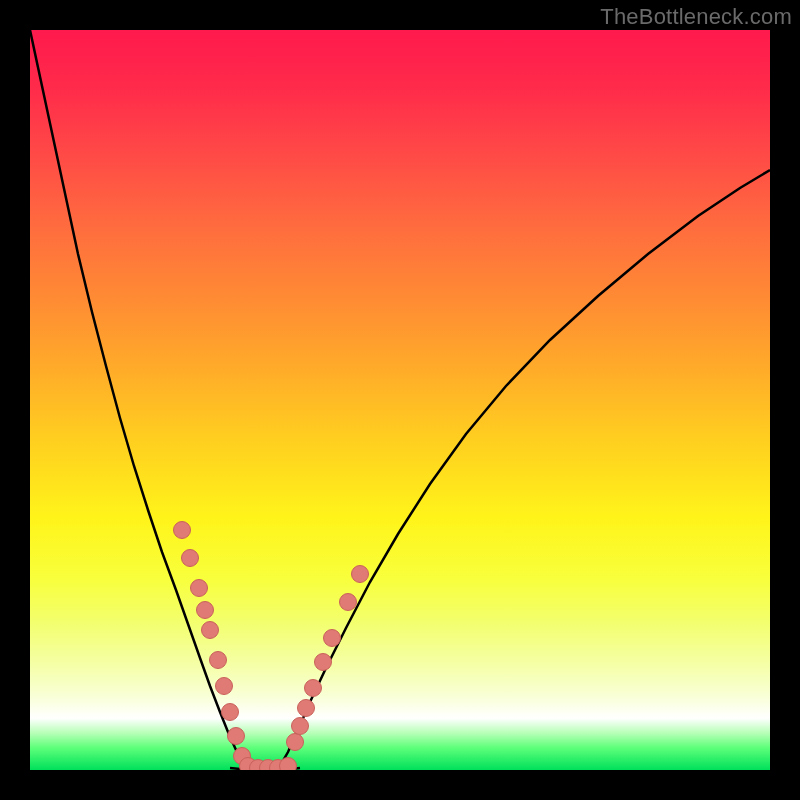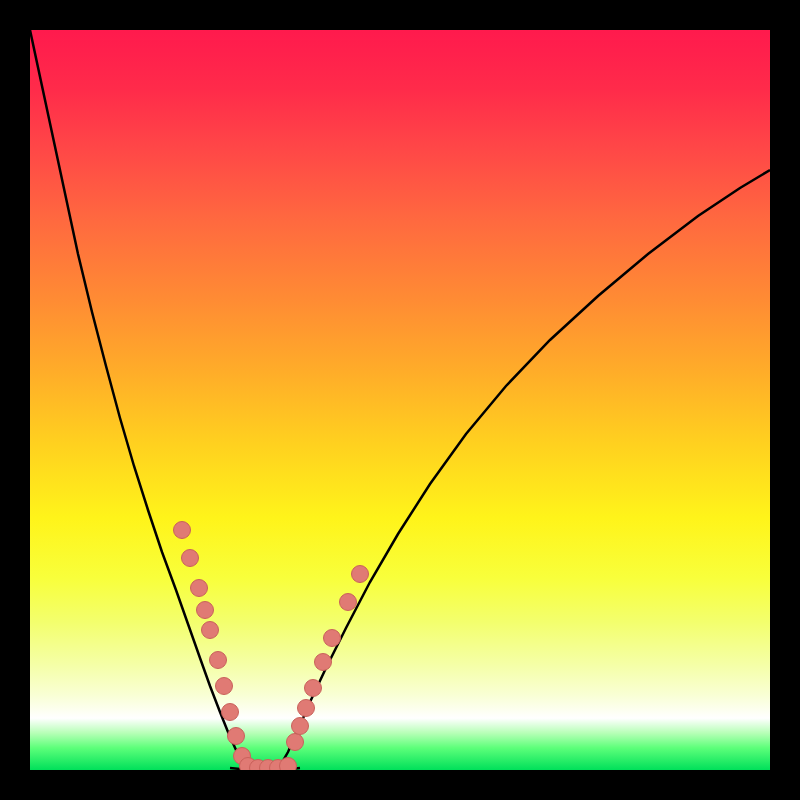--- a/index.html
+++ b/index.html
@@ -93,13 +93,14 @@
           <circle cx="318" cy="572" r="8.5" fill="#e07a74" stroke="#c9615b" stroke-width="1"></circle>
           <circle cx="330" cy="544" r="8.5" fill="#e07a74" stroke="#c9615b" stroke-width="1"></circle>
           <circle cx="218" cy="736" r="8.5" fill="#e07a74" stroke="#c9615b" stroke-width="1"></circle>
           <circle cx="228" cy="738" r="8.5" fill="#e07a74" stroke="#c9615b" stroke-width="1"></circle>
           <circle cx="238" cy="738" r="8.5" fill="#e07a74" stroke="#c9615b" stroke-width="1"></circle>
           <circle cx="248" cy="738" r="8.5" fill="#e07a74" stroke="#c9615b" stroke-width="1"></circle>
           <circle cx="258" cy="736" r="8.5" fill="#e07a74" stroke="#c9615b" stroke-width="1"></circle>
         </g>
     </svg>
   </div>
+  <div class="watermark">TheBottleneck.com</div>
 </div>
 
 </body></html>

